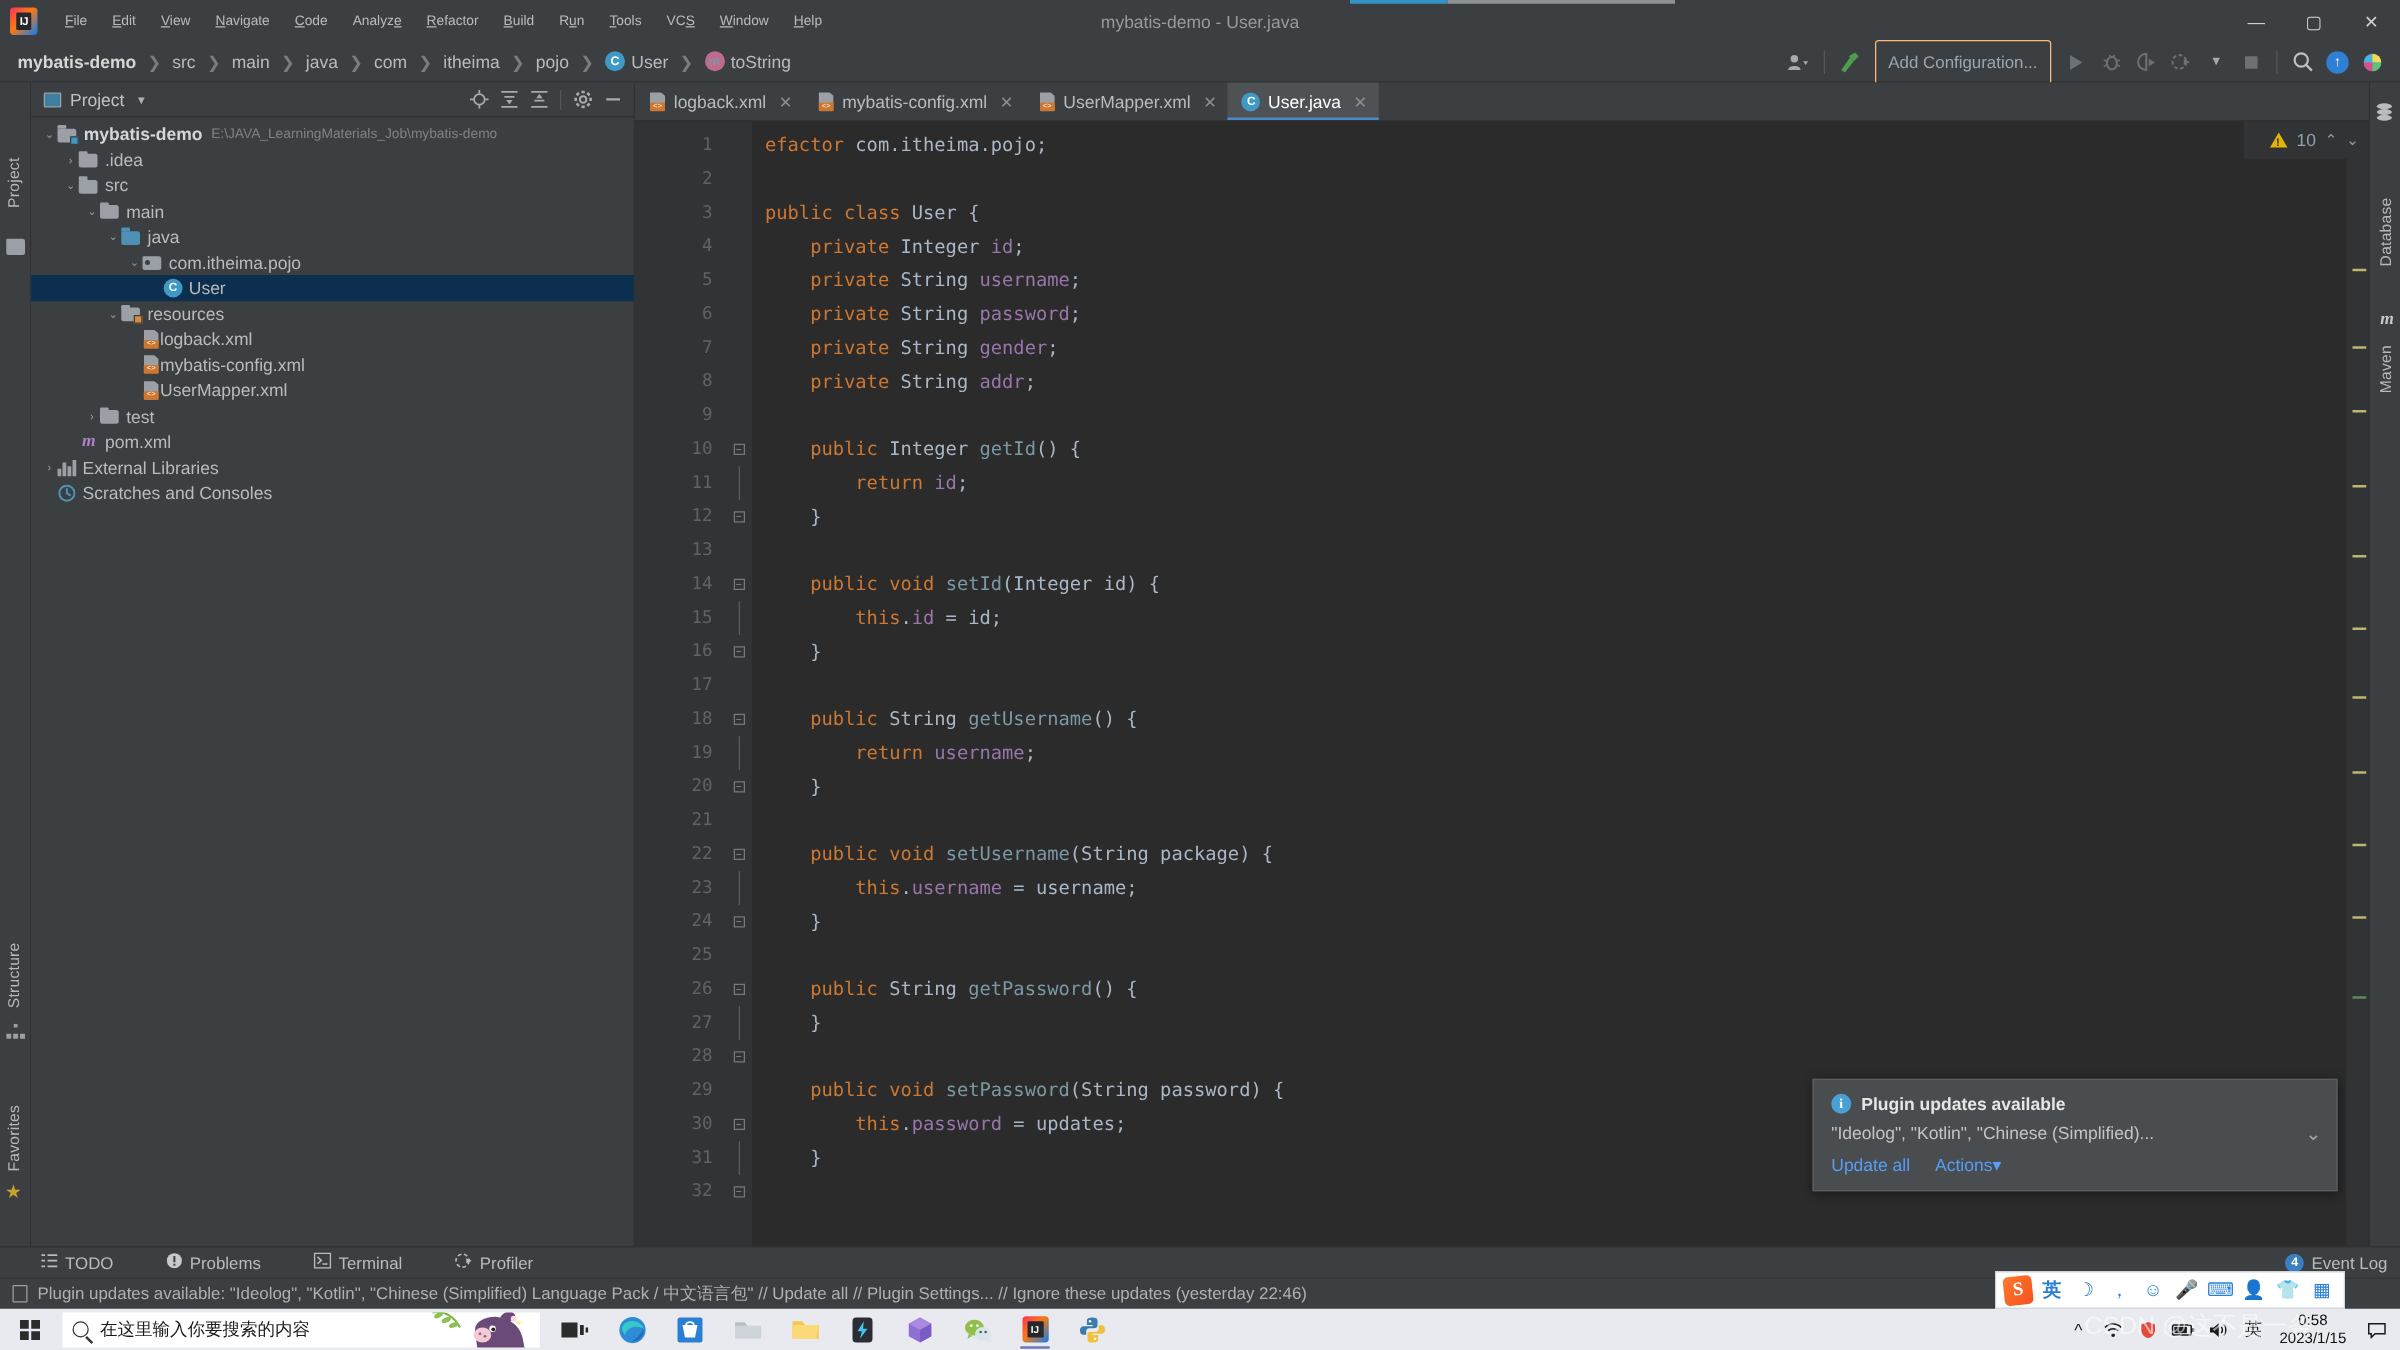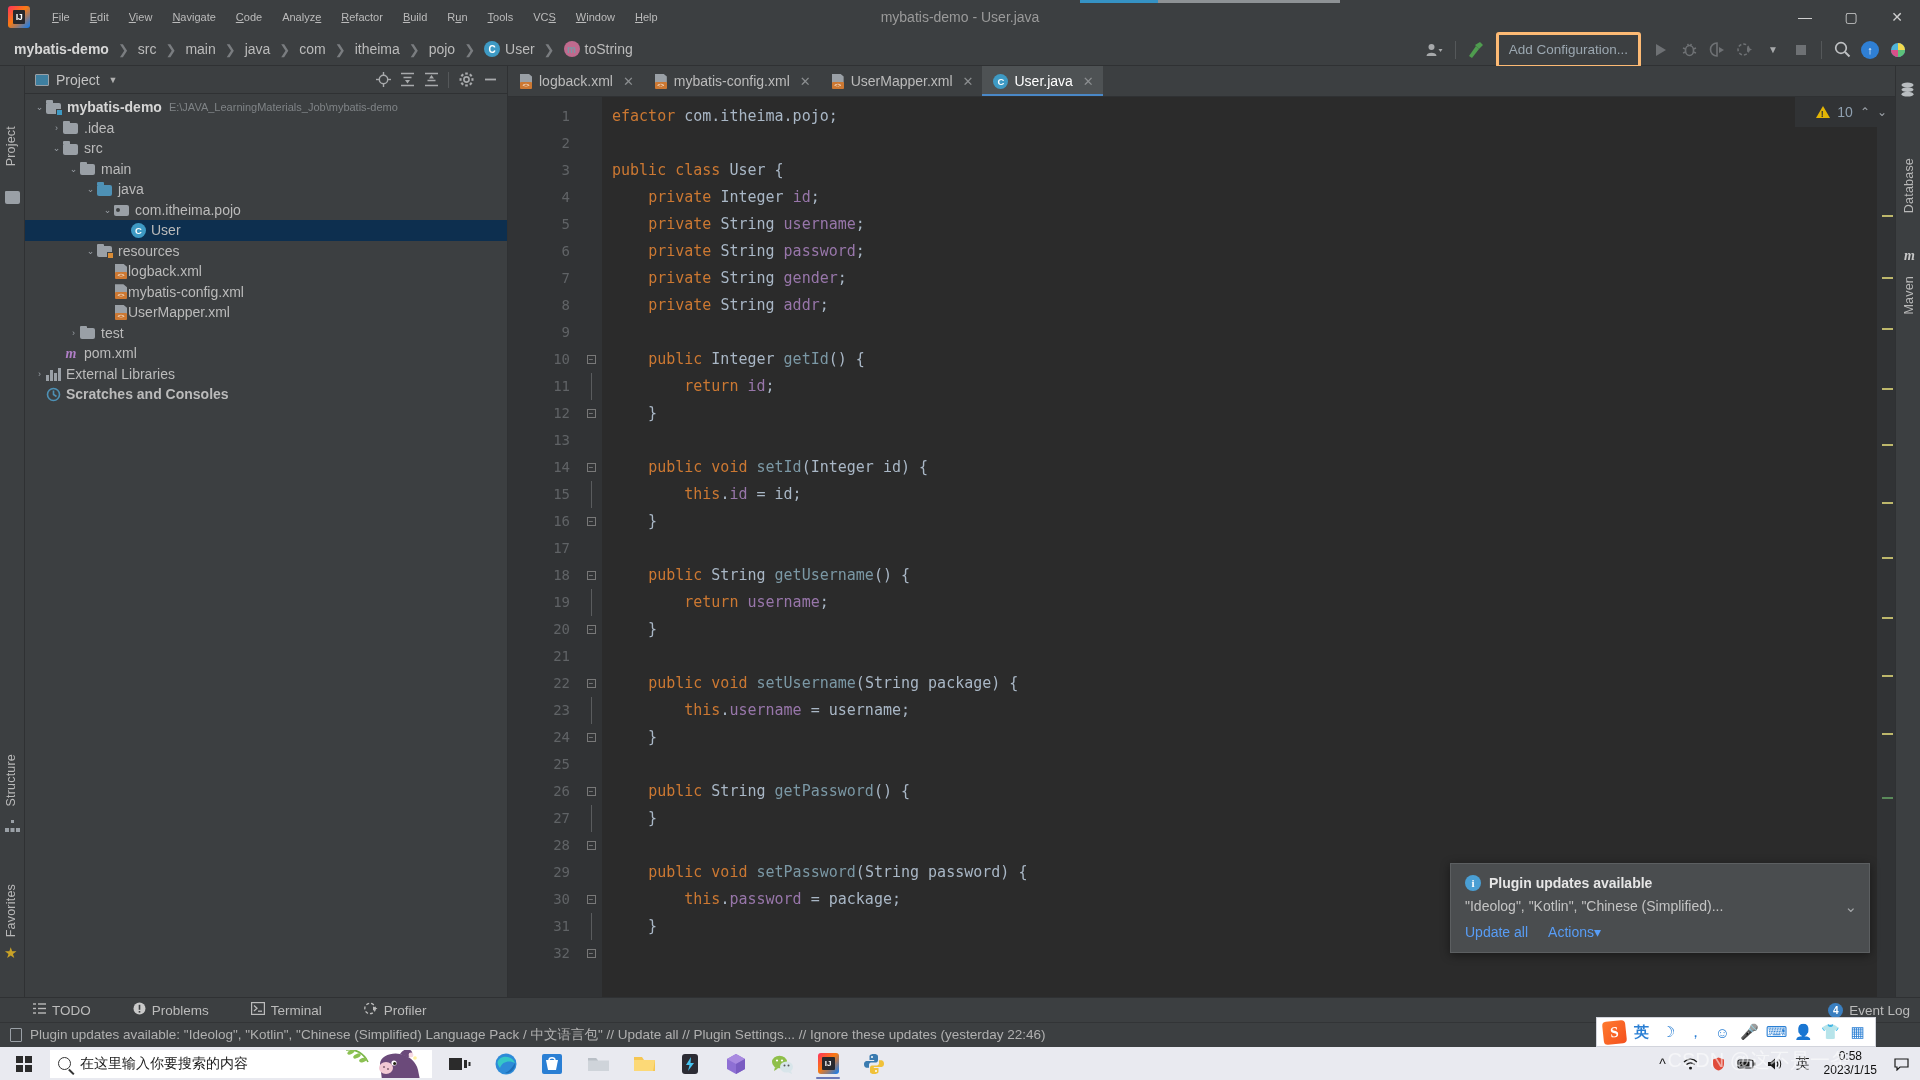--- a/index.html
+++ b/index.html
@@ -80,21 +80,21 @@
   .tb-right {
     position:absolute; right:8px; top:0; height:33px;
     display:flex; align-items:center; gap:0px;
   }
   .tb-btn {
     width:28px; height:26px; display:flex; align-items:center; justify-content:center;
     color:#a7a9ab; font-size:14px; border-radius:3px;
   }
   .tb-sep { width:1px; height:18px; background:#55585a; margin:0 6px; }
   .addcfg {
-    height:36px; border:3px solid #fdba74; border-radius:3px;
+    height:36px; border:1px solid #fdba74; border-radius:3px;
     color:#9ba7b0; font-size:13.5px; padding:0 10px;
     display:flex; align-items:center; margin:0 6px; white-space:nowrap;
   }
   .run-tri {
     width:0; height:0; border-left:10px solid #6e7174;
     border-top:6px solid transparent; border-bottom:6px solid transparent;
   }
   .stop-sq { width:10px; height:10px; background:#6e7174; }
   .updbtn {
     width:18px; height:18px; border-radius:50%; background:#2f7fd4;
@@ -767,21 +767,21 @@
         <div class="row" style="padding-left: 8px;">
           <span class="arrow">›</span>
           <span class="ic lib-ic">
             <i style="height:6px"></i>
             <i style="height:11px"></i>
             <i style="height:8px"></i>
             <i style="height:13px"></i>
           </span>
           <span>External Libraries</span>
         </div>
-        <div class="row" style="padding-left: 8px; font-weight: bold;">
+        <div class="row" style="padding-left: 8px;">
           <span class="arrow none">·</span>
           <span class="ic scratch"><svg width="15" height="15" viewBox="0 0 15 15">
               <circle cx="7.5" cy="7.5" r="6" fill="none" stroke="#4e91b5" stroke-width="1.6"></circle>
               <path d="M7.5 3.5 L7.5 7.5 L10.5 9.5" stroke="#4e91b5" stroke-width="1.6" fill="none"></path>
             </svg></span>
           <span>Scratches and Consoles</span>
         </div>
       </div>
   </div>
 
@@ -951,21 +951,21 @@
           <div class="ln"><span class="pln">    }</span></div>
           <div class="ln">&nbsp;</div>
           <div class="ln"><span class="pln">    </span><span class="kw">public </span><span class="kw">void </span><span class="mth">setUsername</span><span class="pln">(</span><span class="typ">String </span><span class="pln">package) {</span></div>
           <div class="ln"><span class="pln">        </span><span class="kw">this</span><span class="pln">.</span><span class="fld">username</span><span class="pln"> = username;</span></div>
           <div class="ln"><span class="pln">    }</span></div>
           <div class="ln">&nbsp;</div>
           <div class="ln"><span class="pln">    </span><span class="kw">public </span><span class="typ">String </span><span class="mth">getPassword</span><span class="pln">() {</span></div>
           <div class="ln"><span class="pln">    }</span></div>
           <div class="ln">&nbsp;</div>
           <div class="ln"><span class="pln">    </span><span class="kw">public </span><span class="kw">void </span><span class="mth">setPassword</span><span class="pln">(</span><span class="typ">String </span><span class="pln">password) {</span></div>
-          <div class="ln"><span class="pln">        </span><span class="kw">this</span><span class="pln">.</span><span class="fld">password</span><span class="pln"> = package;</span></div>
+          <div class="ln"><span class="pln">        </span><span class="kw">this</span><span class="pln">.</span><span class="fld">password</span><span class="pln"> = updates;</span></div>
           <div class="ln"><span class="pln">    }</span></div>
         </div>
       <div class="err-stripe">
         <div class="stripe-mark" style="top:118px"></div>
         <div class="stripe-mark" style="top:180px"></div>
         <div class="stripe-mark" style="top:231px"></div>
         <div class="stripe-mark" style="top:291px"></div>
         <div class="stripe-mark" style="top:347px"></div>
         <div class="stripe-mark" style="top:405px"></div>
         <div class="stripe-mark" style="top:460px"></div>

